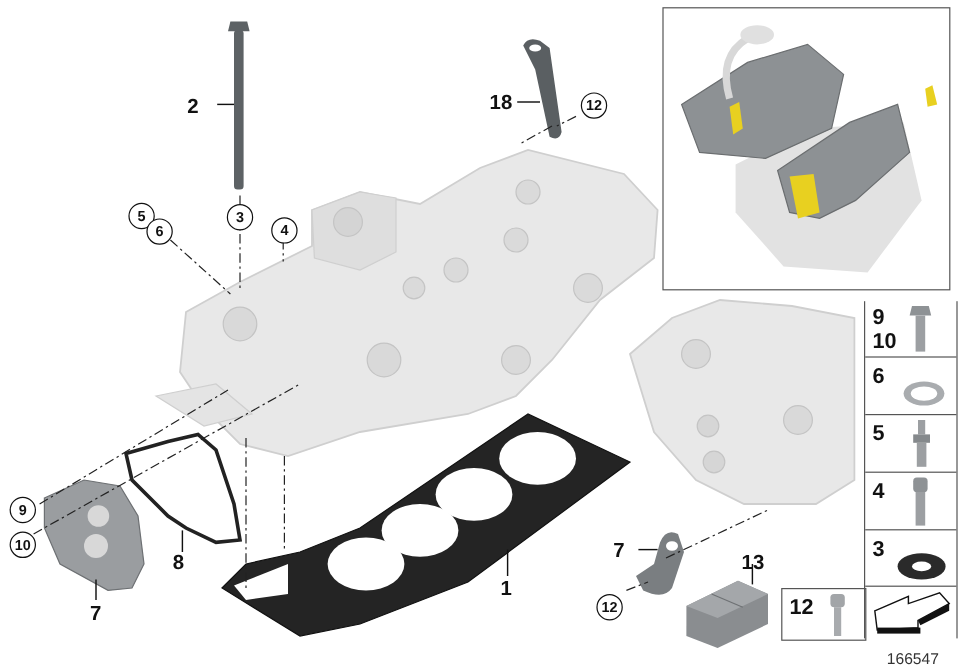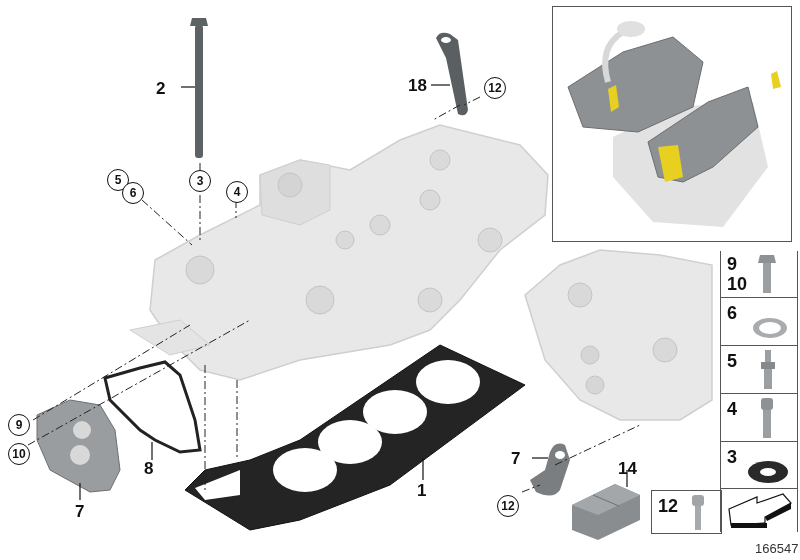--- a/index.html
+++ b/index.html
@@ -7,21 +7,21 @@
          font-family:"Liberation Sans", sans-serif; }
   .stage { position:absolute; left:0; top:0; width:800px; height:560px; }
   .callout { position:absolute; font-weight:bold; font-size:17px; color:#111; line-height:1; }
   .circ { position:absolute; width:20px; height:20px; border:1.6px solid #111; border-radius:50%;
           background:#fff; font-weight:bold; font-size:12px; text-align:center; line-height:20px; color:#111; }
   .inset { position:absolute; left:552px; top:6px; width:238px; height:234px; border:1.5px solid #555; background:#fff; }
   .legend { position:absolute; left:720px; top:251px; width:76px; height:281px; border-left:1px solid #555; border-right:1px solid #555; }
   .legend-cell { position:absolute; left:0; width:76px; border-bottom:1px solid #555; }
   .legend-num { position:absolute; left:6px; font-weight:bold; font-size:18px; color:#111; line-height:1; }
   .box12 { position:absolute; left:651px; top:490px; width:69px; height:42px; border:1px solid #555; }
-  .ref { position:absolute; left:739px; top:541px; font-size:13px; color:#333;margin-left:16px; }
+  .ref { position:absolute; left:739px; top:541px; font-size:13px; color:#333; }
   svg { position:absolute; left:0; top:0; }
 </style>
 </head>
 <body>
 
 <div class="stage">
 
   <svg width="800" height="560" viewBox="0 0 800 560">
 
     <g>
@@ -117,21 +117,21 @@
   <div class="circ" style="left:122px;top:182px">6</div>
   <div class="circ" style="left:8px;top:414px">9</div>
   <div class="circ" style="left:8px;top:443px">10</div>
   <div class="callout" style="left:75px;top:503px">7</div>
   <div class="callout" style="left:144px;top:460px">8</div>
   <div class="callout" style="left:417px;top:482px">1</div>
   <div class="callout" style="left:408px;top:77px">18</div>
   <div class="circ" style="left:484px;top:77px">12</div>
   <div class="callout" style="left:511px;top:450px">7</div>
   <div class="circ" style="left:497px;top:495px">12</div>
-  <div class="callout" style="left:618px;top:460px">14</div>
+  <div class="callout" style="left:618px;top:460px">13</div>
 
   <div class="inset">
     <svg width="238" height="234" viewBox="0 0 238 234">
       <polygon points="60,130 120,100 200,95 215,160 170,220 100,215 60,170" fill="#e2e2e2"></polygon>
       <polygon points="15,80 70,45 120,30 150,55 140,100 85,125 30,120" fill="#8d9194" stroke="#6b6e70"></polygon>
       <polygon points="95,135 155,95 195,80 205,120 160,160 130,175 105,170" fill="#8d9194" stroke="#6b6e70"></polygon>
       <path d="M55,75 Q45,40 70,25" fill="none" stroke="#d8d8d8" stroke-width="6"></path>
       <ellipse cx="78" cy="22" rx="14" ry="8" fill="#e0e0e0"></ellipse>
       <polygon points="55,82 63,78 66,100 58,105" fill="#e8d020"></polygon>
       <polygon points="105,140 125,138 130,170 112,175" fill="#e8d020"></polygon>

